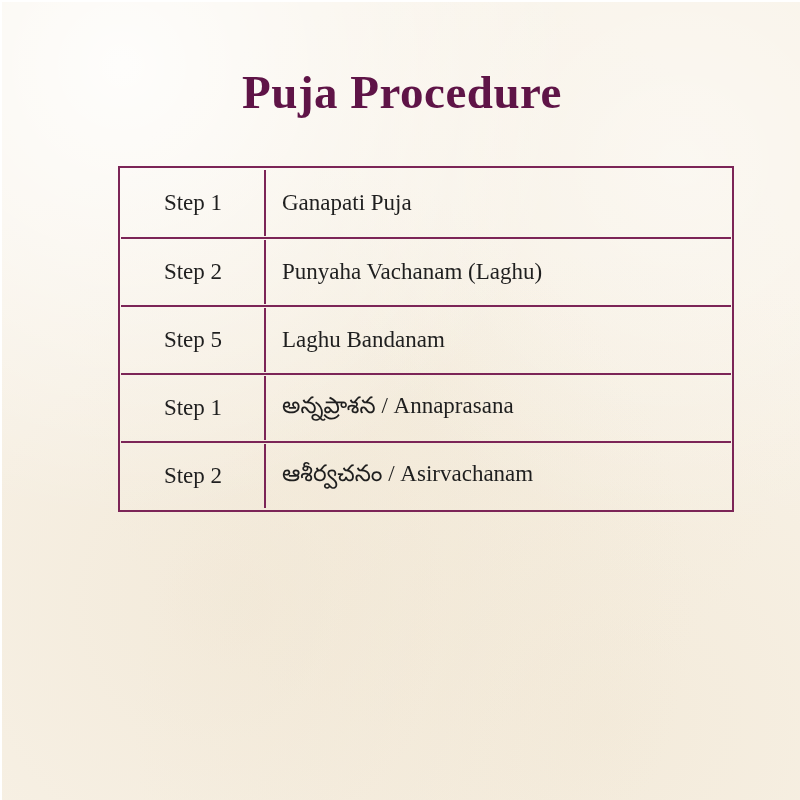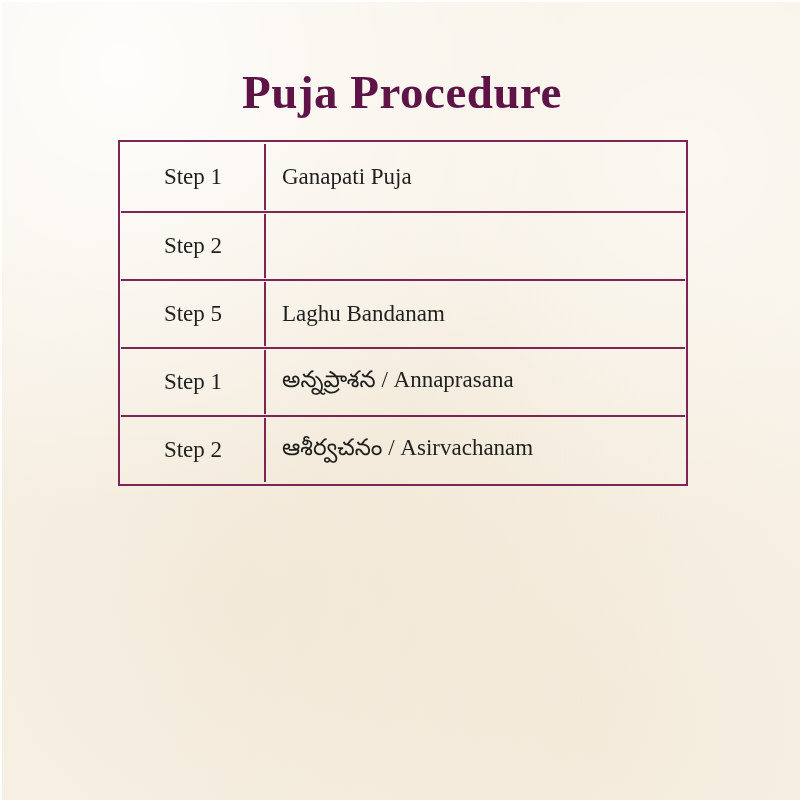--- a/index.html
+++ b/index.html
@@ -32,23 +32,23 @@
     width: 100%;
     text-align: center;
     font-size: 47px;
     font-weight: 700;
     letter-spacing: 0.5px;
     color: #5f1447;
   }
 
   .steps-table {
     position: absolute;
-    top: 138px;
+    top: 164px;
     left: 116px;
-    width: 570px;
+    width: 616px;
     border: 2px solid #7c2557;
     background: transparent;
   }
 
   .steps-row {
     display: flex;
     height: 68px;
     align-items: stretch;
   }
 
@@ -85,20 +85,21 @@
 
   <div class="steps-table">
 
     <div class="steps-row">
       <div class="cell cell-step">Step 1</div>
       <div class="cell cell-desc">Ganapati Puja</div>
     </div>
 
     <div class="steps-row">
       <div class="cell cell-step">Step 2</div>
+      <div class="cell cell-desc">Punyaha Vachanam (Laghu)</div>
     </div>
 
     <div class="steps-row">
       <div class="cell cell-step">Step 5</div>
       <div class="cell cell-desc">Laghu Bandanam</div>
     </div>
 
     <div class="steps-row">
       <div class="cell cell-step">Step 1</div>
       <div class="cell cell-desc">అన్నప్రాశన / Annaprasana</div>

